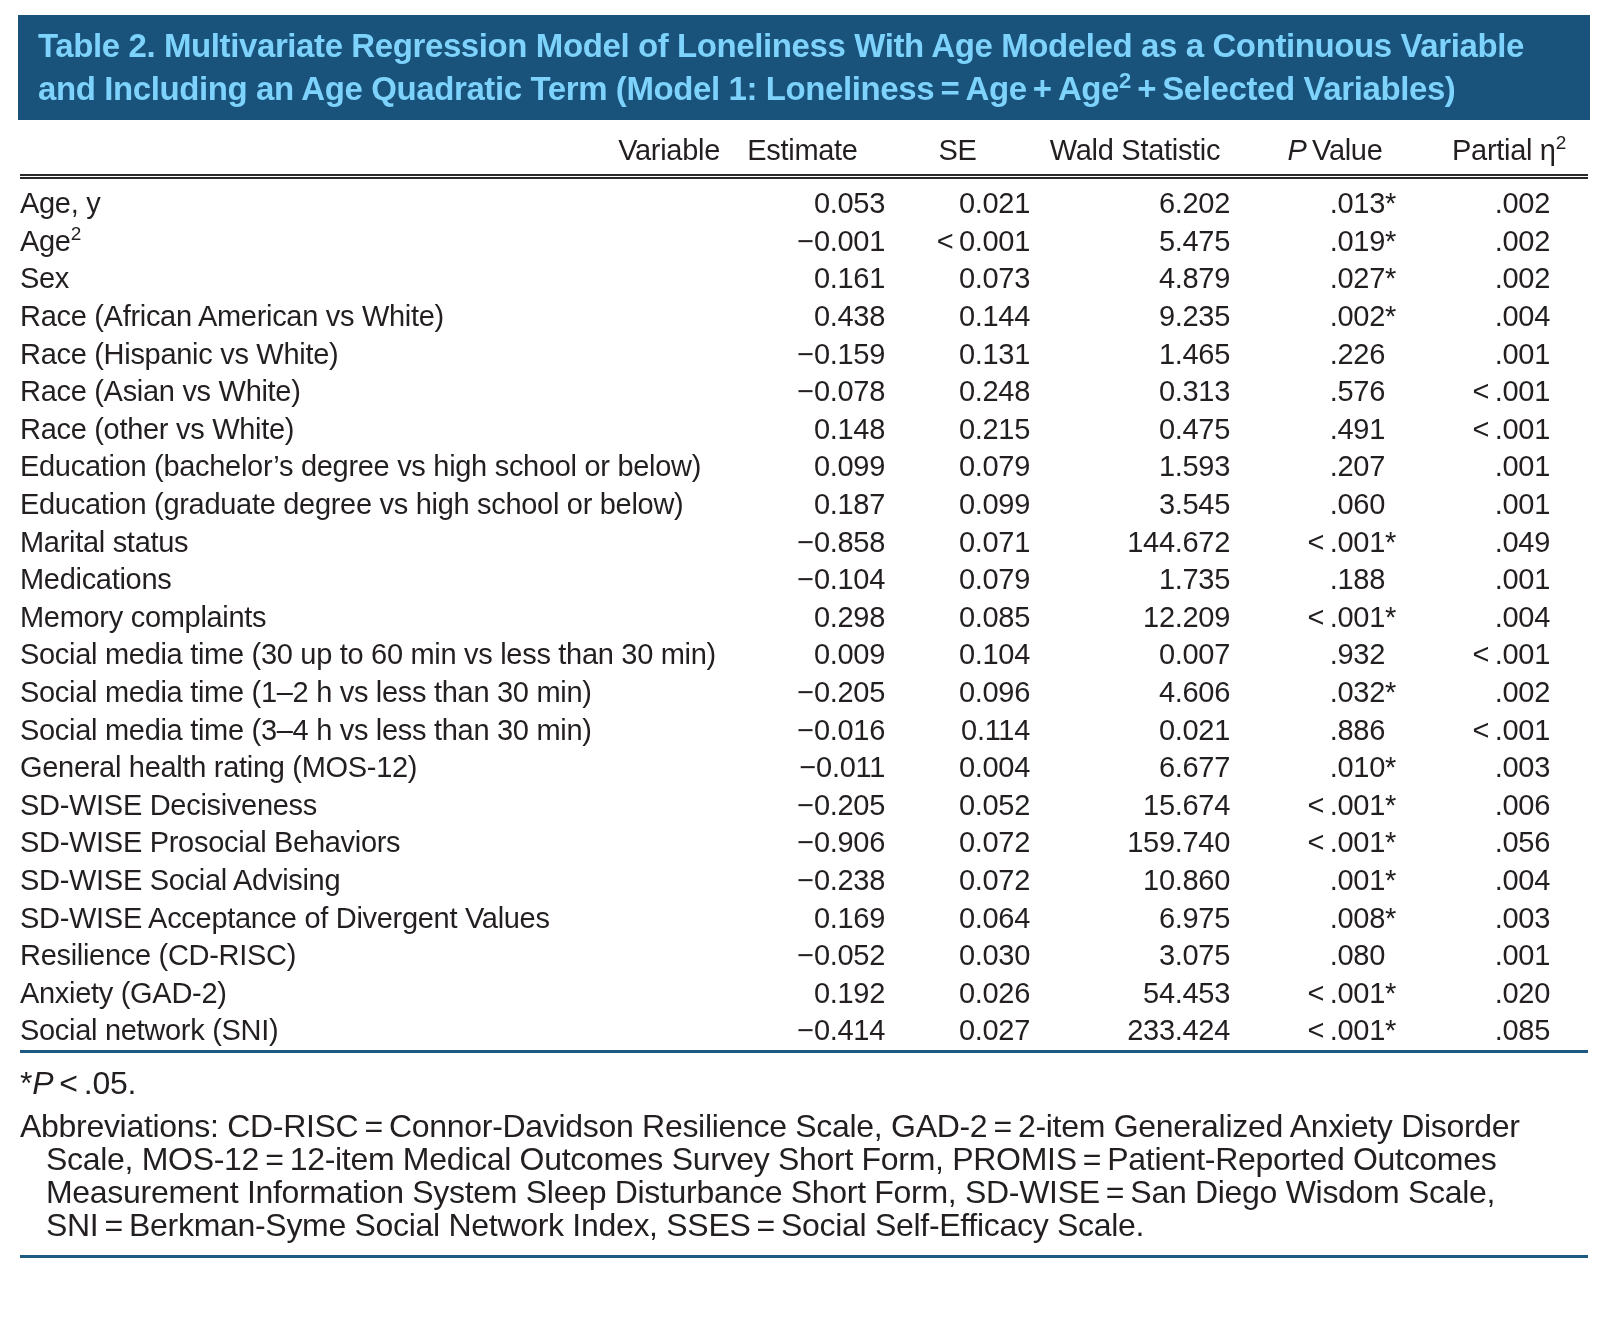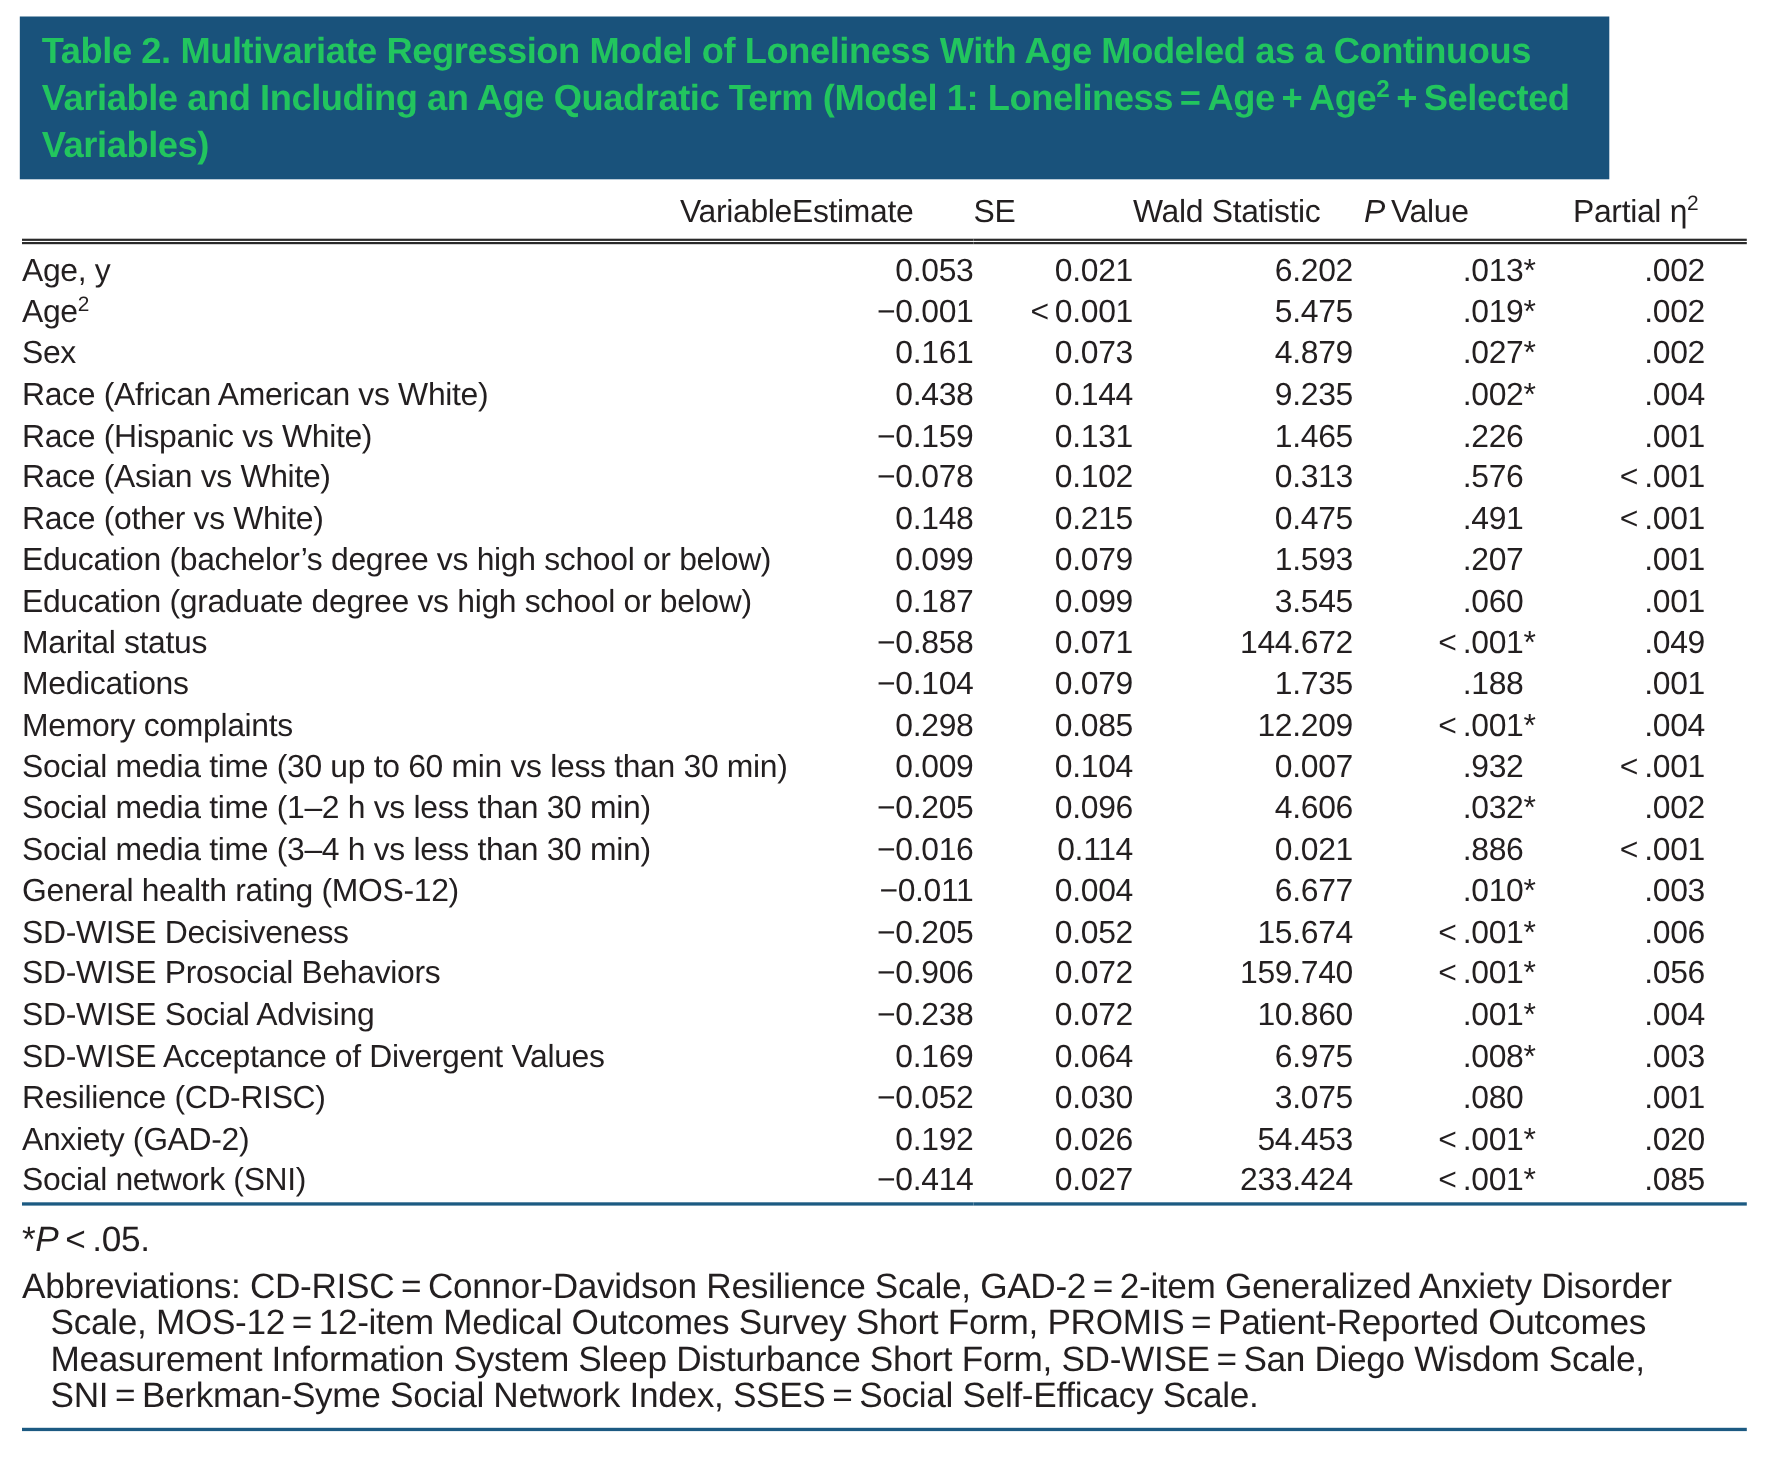--- a/index.html
+++ b/index.html
@@ -11,24 +11,24 @@
   .page{
     position:relative;
     width:1621px;height:1332px;
     background:#ffffff;
     overflow:hidden;
     font-family:"Liberation Sans","DejaVu Sans",sans-serif;
     color:var(--ink);
   }
   .title-band{
     margin:15px 31px 0 18px;
-    width:1445px;
+    width:1572px;
     box-sizing:border-box;
     background:var(--band-blue);
-    color:#22c55e;
+    color:#7dd3fc;
     font-size:33px;
     font-weight:bold;
     letter-spacing:-0.4px;
     line-height:43px;
     padding:9px 22px 10px 20px;
   }
   .title-band sup{font-size:22px;line-height:0;}
   table.reg{
     margin:4px 0 0 20px;
     width:1568px;
@@ -45,21 +45,21 @@
   th{
     font-weight:normal;
     font-size:29px;
     letter-spacing:-0.3px;
     vertical-align:bottom;
     padding:10px 0 7px 0;
     border-bottom:5px double #2A2A2A;
     white-space:nowrap;
   }
   th.h-var{text-align:right;}
-  th.h-num{text-align:left;}
+  th.h-num{text-align:center;}
   th.h-p i{font-style:italic;}
   th sup{font-size:19px;line-height:0;}
   td{
     font-size:29px;
     letter-spacing:-0.3px;
     height:37.6px;
     padding:0;
     vertical-align:middle;
     white-space:nowrap;
   }
@@ -158,21 +158,21 @@
           <td class="v">Race (Hispanic vs White)</td>
           <td class="n n-est">−0.159</td>
           <td class="n n-se">0.131</td>
           <td class="n n-wald">1.465</td>
           <td class="n n-p"><span>.226</span><span class="star"></span></td>
           <td class="n n-eta">.001</td>
         </tr>
         <tr>
           <td class="v">Race (Asian vs White)</td>
           <td class="n n-est">−0.078</td>
-          <td class="n n-se">0.102</td>
+          <td class="n n-se">0.248</td>
           <td class="n n-wald">0.313</td>
           <td class="n n-p"><span>.576</span><span class="star"></span></td>
           <td class="n n-eta">&lt; .001</td>
         </tr>
         <tr>
           <td class="v">Race (other vs White)</td>
           <td class="n n-est">0.148</td>
           <td class="n n-se">0.215</td>
           <td class="n n-wald">0.475</td>
           <td class="n n-p"><span>.491</span><span class="star"></span></td>

